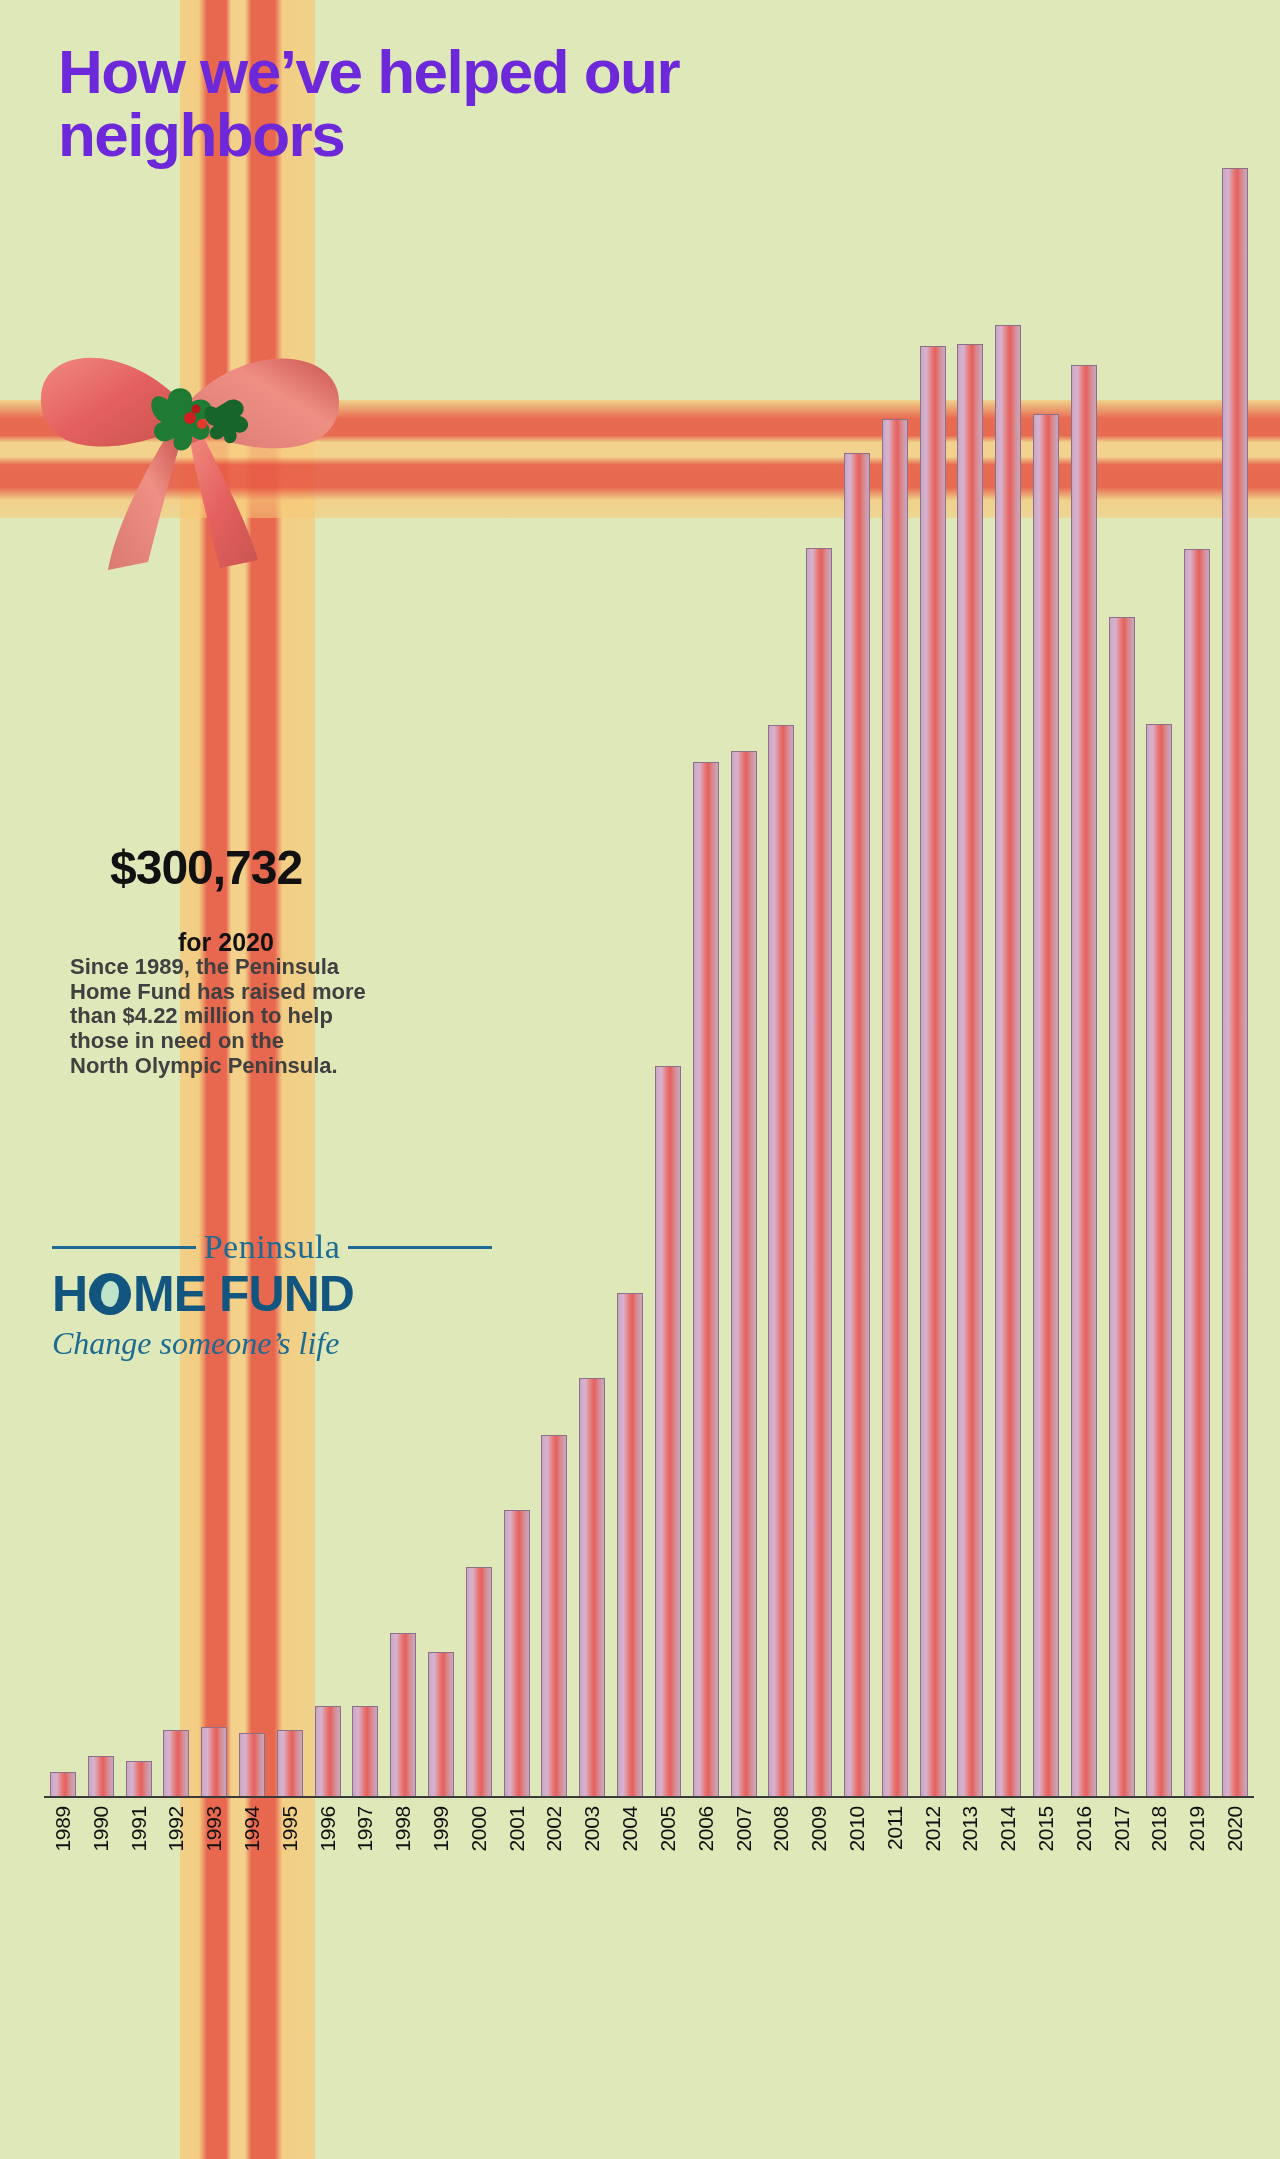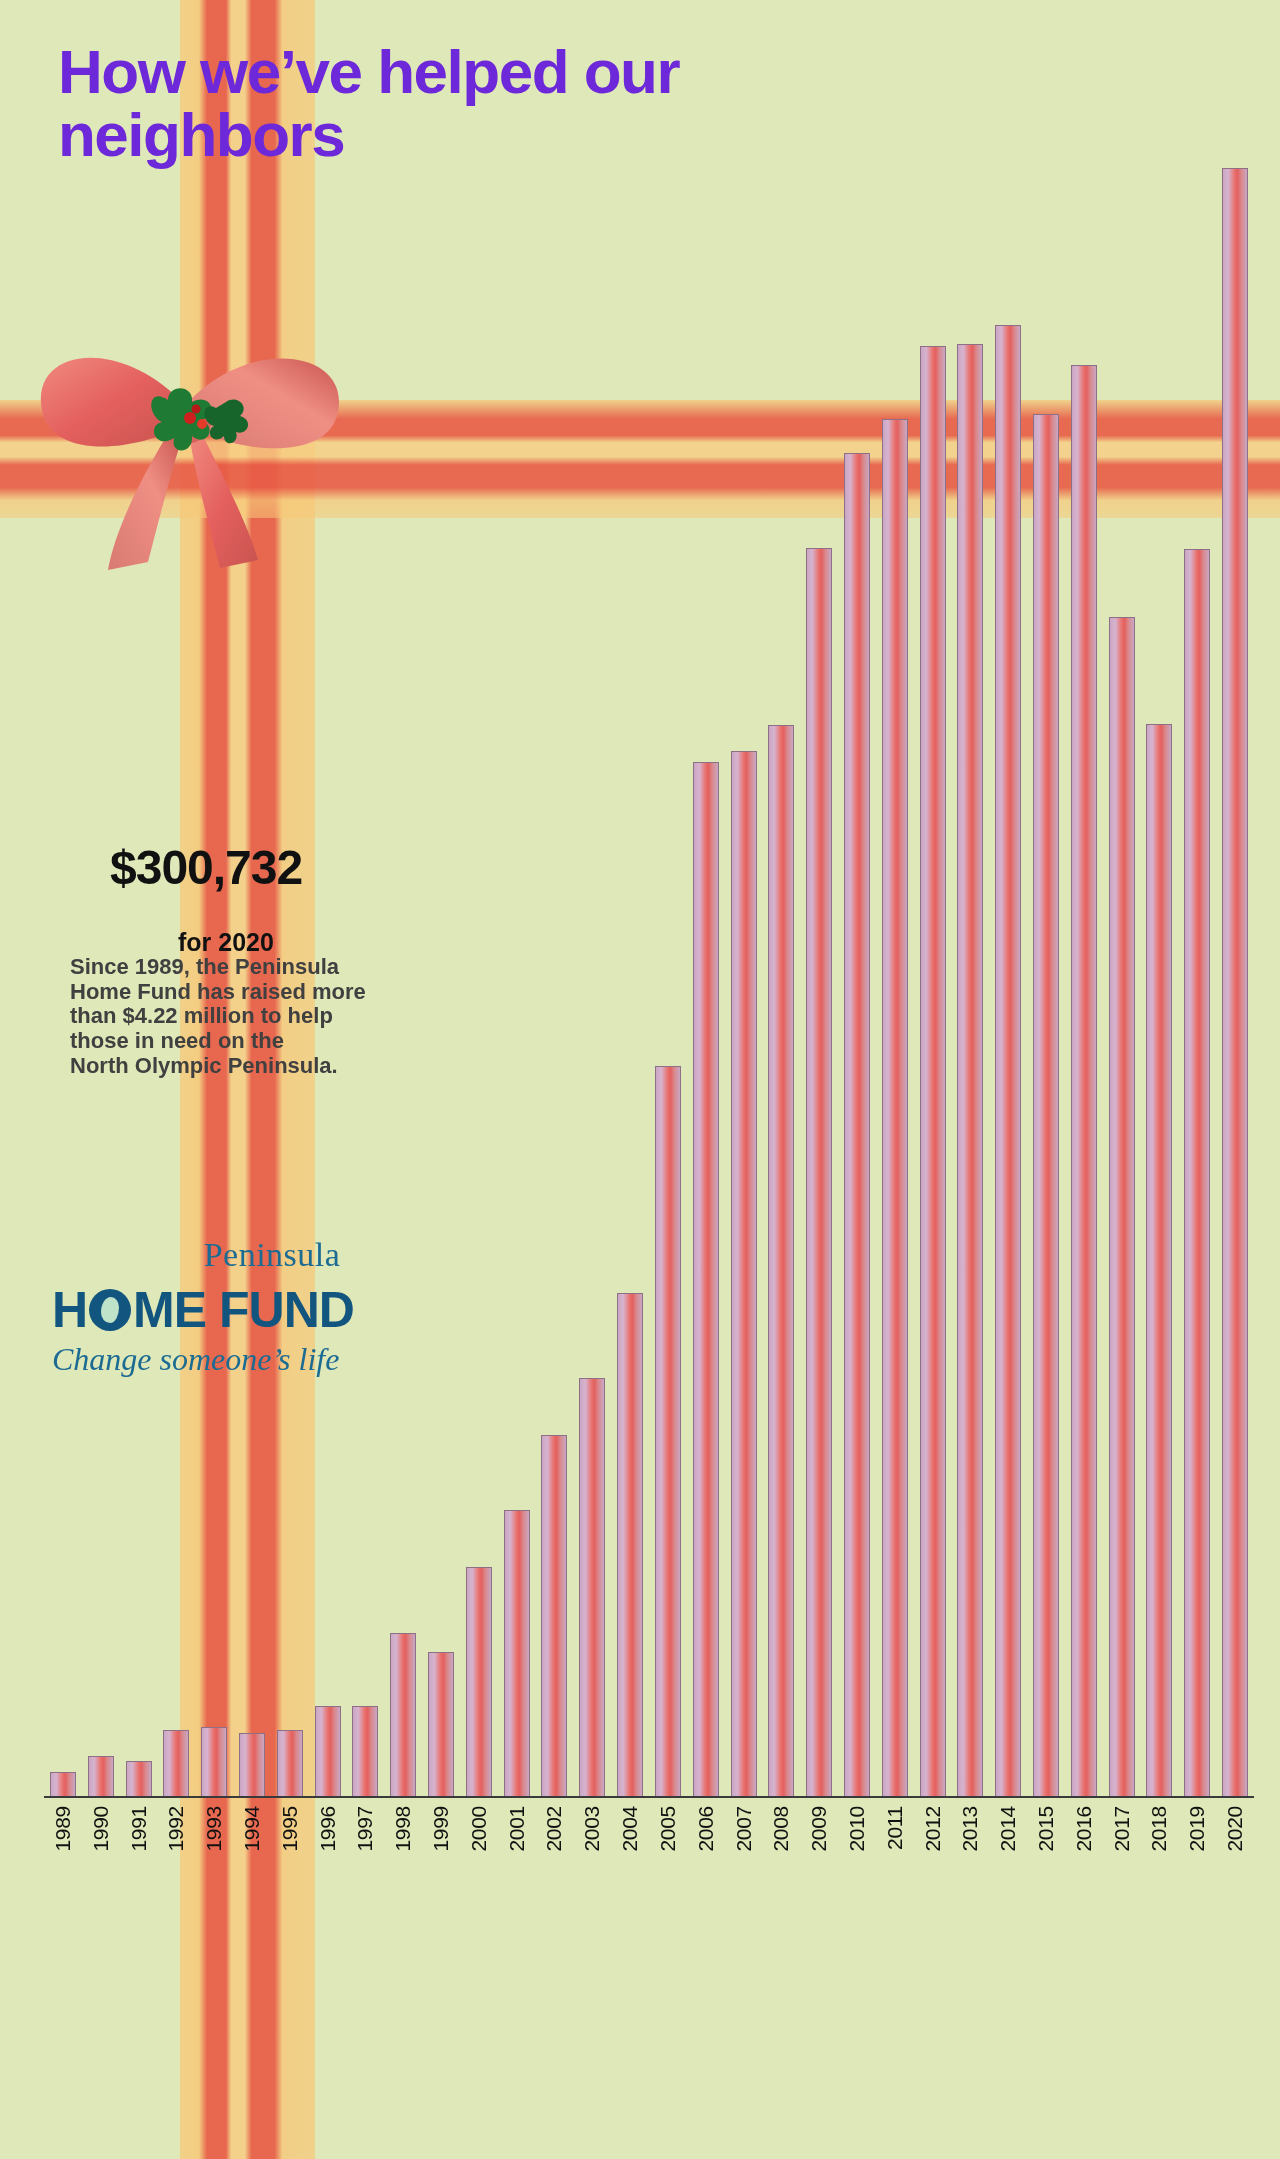--- a/index.html
+++ b/index.html
@@ -86,21 +86,21 @@
     z-index: 4;
     width: 420px;
     font-size: 22px;
     font-weight: bold;
     line-height: 1.12;
     color: #404040;
   }
 
   
   .logo { position: absolute; left: 52px; top: 1228px; z-index: 4; width: 440px; }
-  .logo-top { display: flex; align-items: center; gap: 8px; flex-direction: column; }
+  .logo-top { display: flex; align-items: center; gap: 8px; }
   .logo-rule { flex: 1; height: 3px; background: #1e6a92; }
   .logo-pen {
     font-family: "Liberation Serif", serif;
     font-size: 34px; color: #1b6b93; letter-spacing: .5px;
   }
   .logo-main {
     font-size: 50px; font-weight: bold; color: #12567f;
     letter-spacing: -1px; line-height: 1.05; margin-top: 2px;
     display: flex; align-items: center;
   }

